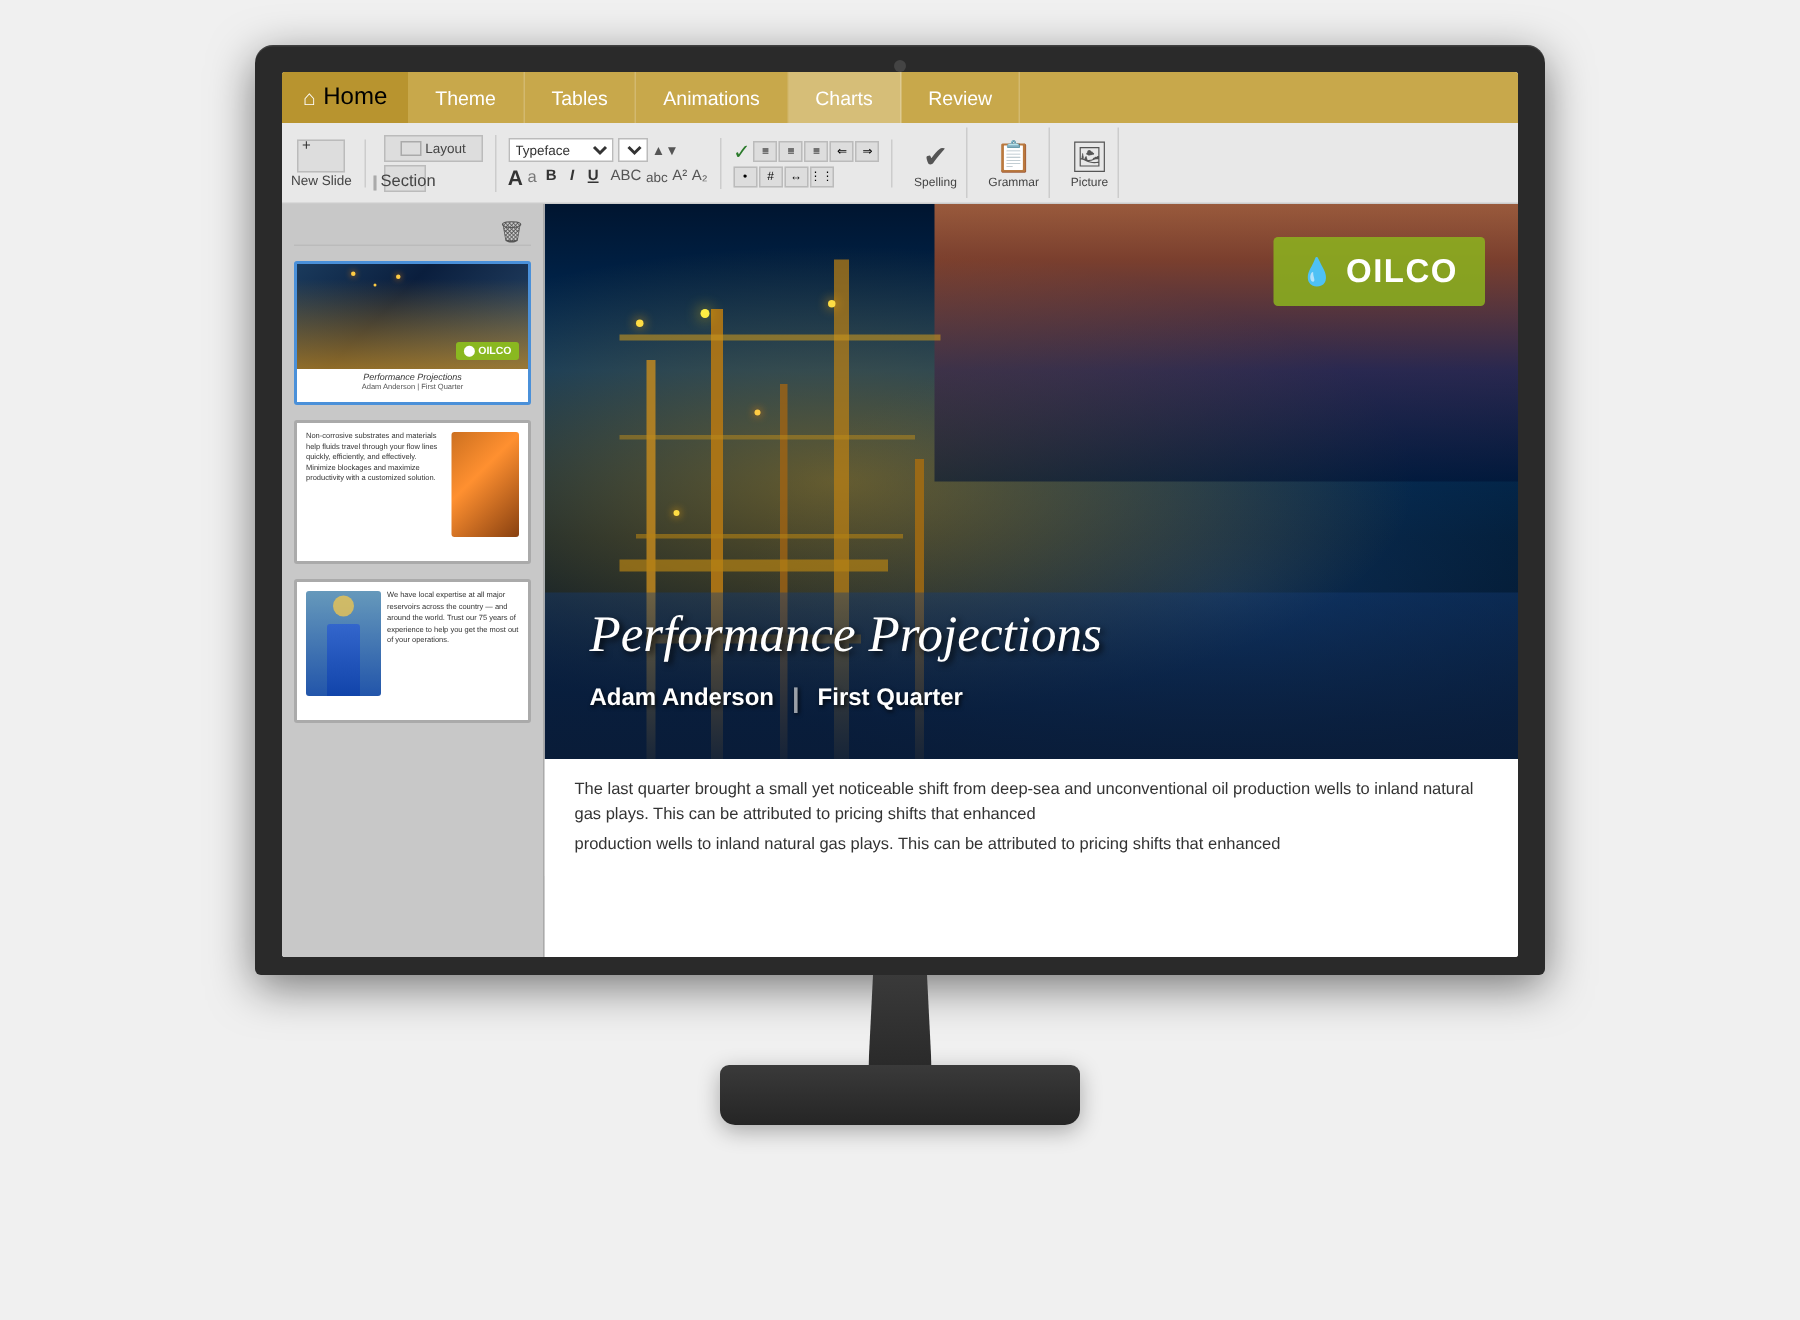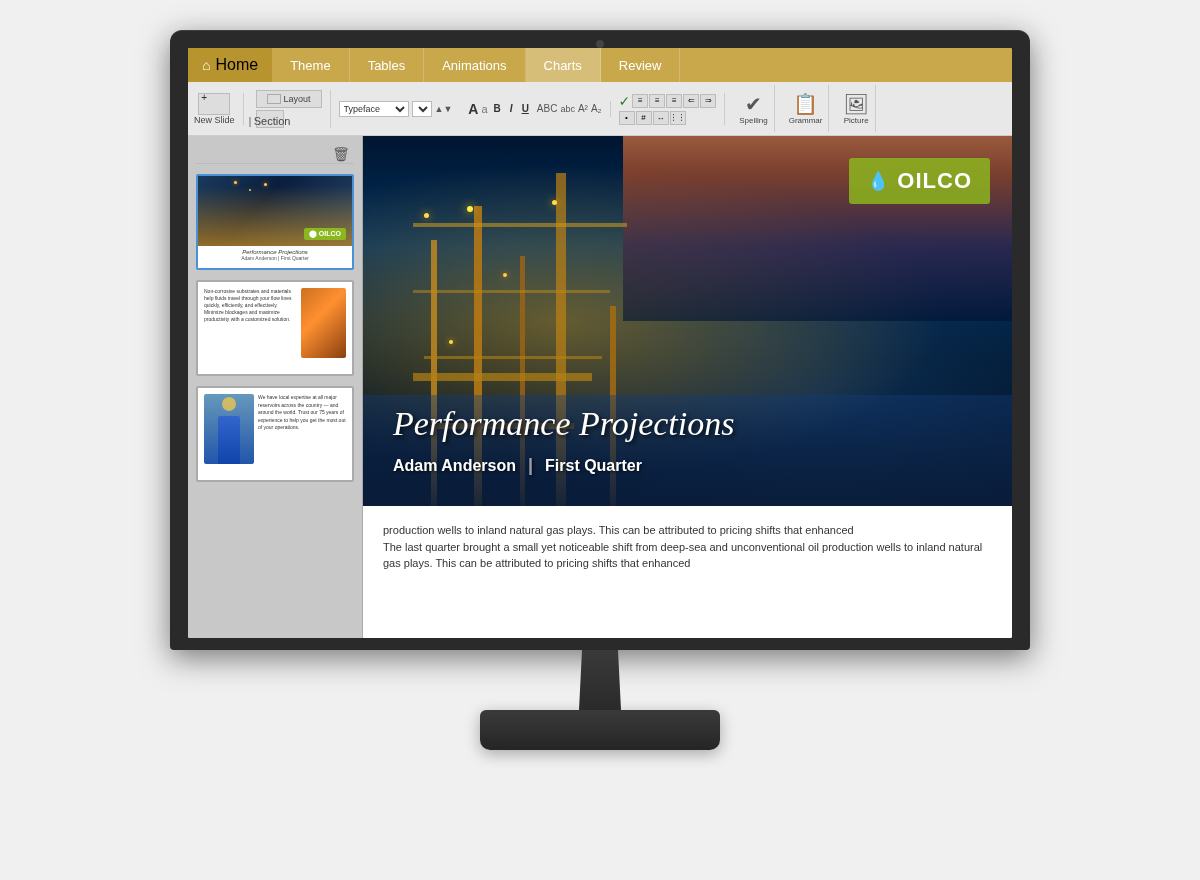--- a/index.html
+++ b/index.html
@@ -164,22 +164,22 @@
       font-size: 9px;
       cursor: pointer;
       display: flex;
       align-items: center;
       justify-content: center;
       color: #444;
     }
 
     .font-area {
       display: flex;
-      flex-direction: row;
-      gap: 16px;
+      flex-direction: column;
+      gap: 2px;
       border-right: 1px solid #ccc;
       padding-right: 8px;
     }
 
     .font-row {
       display: flex;
       align-items: center;
       gap: 3px;
     }
 
@@ -834,22 +834,22 @@
                 <div class="slide-subtitle">
                   <span>Adam Anderson</span>
                   <span class="subtitle-divider">|</span>
                   <span>First Quarter</span>
                 </div>
               </div>
 
             </div>
 
             <div class="slide-body-text">
+              <p class="body-text-content">The last quarter brought a small yet noticeable shift from deep-sea and unconventional oil production wells to inland natural gas plays. This can be attributed to pricing shifts that enhanced</p>
               <p class="body-text-content" style="font-size:11px; color:#333; line-height:1.5; margin-top:4px;">production wells to inland natural gas plays. This can be attributed to pricing shifts that enhanced</p>
-              <p class="body-text-content">The last quarter brought a small yet noticeable shift from deep-sea and unconventional oil production wells to inland natural gas plays. This can be attributed to pricing shifts that enhanced</p>
             </div>
 
           </div>
         </div>
 
       </div>
     </div>
 
 
   </div>

